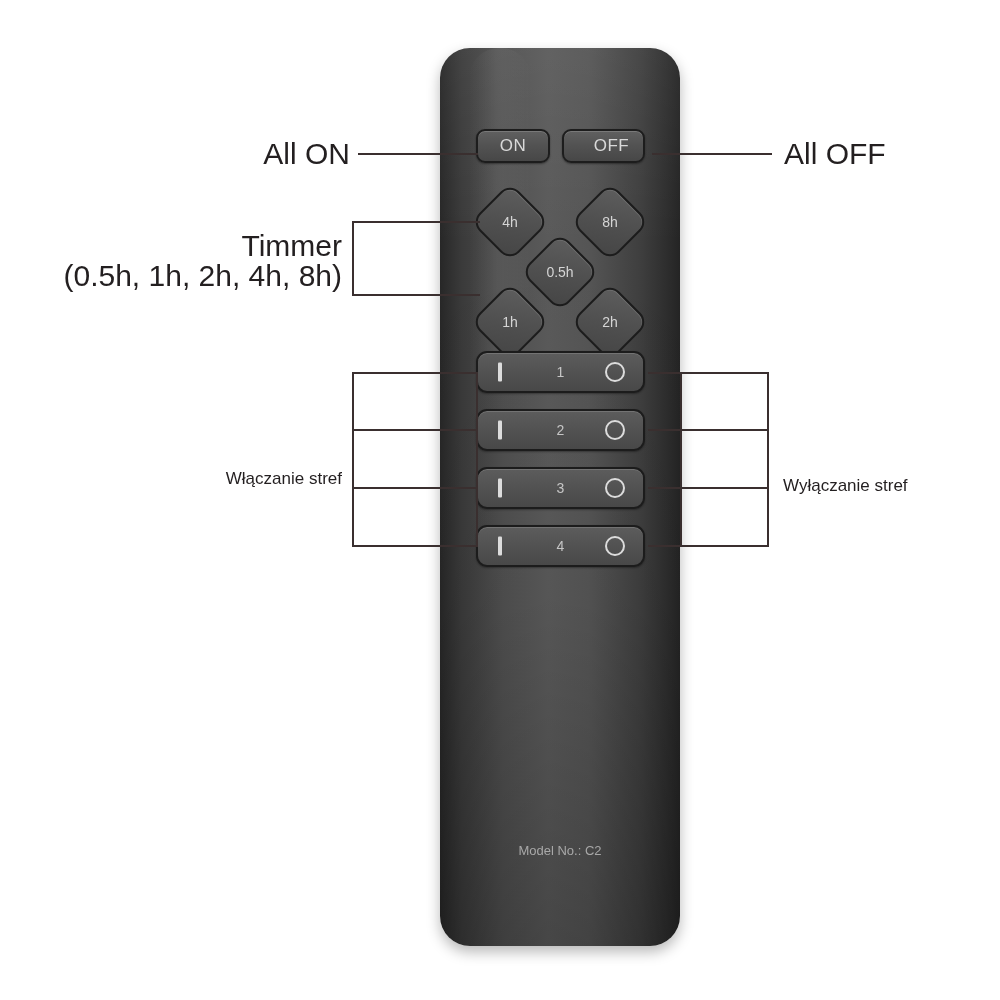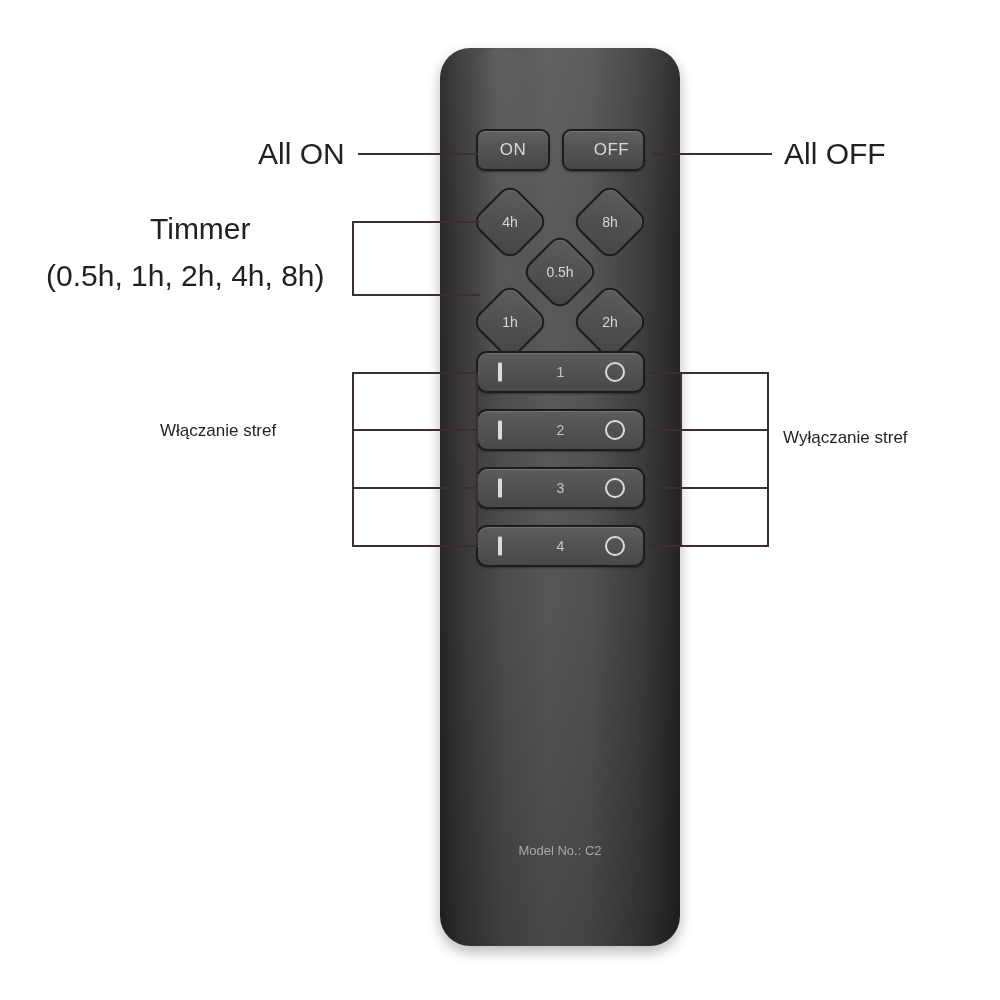--- a/index.html
+++ b/index.html
@@ -20,22 +20,22 @@
   }
 
   
   .callout {
     position: absolute;
     color: #231f20;
     white-space: nowrap;
     line-height: 1.18;
   }
   .callout.big   { font-size: 30px; }
-  .callout.small { font-size: 17px; }
-  .callout.right-align { }
+  .callout.small { font-size: 17px; margin-top: 48px; }
+  .callout.right-align { text-align: right; }
 
   
   .line {
     position: absolute;
     background: #3a2f2f;
   }
   .hline { height: 2px; }
   .vline { width: 2px; }
 
   
@@ -76,21 +76,21 @@
         rgba(255,255,255,0.055) 45%,
         rgba(255,255,255,0.00) 100%);
     pointer-events: none;
   }
 
   
   .pillbtn {
     position: absolute;
     top: 81px;
     width: 74px;
-    height: 42px;
+    height: 34px;
     border-radius: 9px;
     background: linear-gradient(180deg, #606060 0%, #535353 45%, #474747 100%);
     border: 2px solid #1d1d1d;
     box-sizing: border-box;
     display: flex;
     align-items: center;
     justify-content: center;
     color: #d9d9d9;
     font-size: 17px;
     letter-spacing: 0.5px;
@@ -261,21 +261,21 @@
       <div class="model">Model No.: C2</div>
     </div>
   </div>
 
   <div class="callout big right-align" style="left: 258px; top: 136px; width: 92px;">All ON</div>
   <div class="line hline" style="left: 358px; top: 153px; width: 120px;"></div>
 
   <div class="line hline" style="left: 652px; top: 153px; width: 120px;"></div>
   <div class="callout big" style="left: 784px; top: 136px;">All OFF</div>
 
-  <div class="callout big right-align" style="left: 150px; top: 211px; width: 192px;">Timmer</div>
+  <div class="callout big right-align" style="left: 150px; top: 228px; width: 192px;">Timmer</div>
   <div class="callout big right-align" style="left: 46px; top: 258px; width: 296px;">(0.5h, 1h, 2h, 4h, 8h)</div>
 
   <div class="line vline" style="left: 352px; top: 221px; height: 75px;"></div>
   <div class="line hline" style="left: 352px; top: 221px; width: 128px;"></div>
   <div class="line hline" style="left: 352px; top: 294px; width: 128px;"></div>
 
   <div class="callout small right-align" style="left: 160px; top: 421px; width: 182px;">Włączanie stref</div>
 
   <div class="line vline" style="left: 352px; top: 372px; height: 175px;"></div>
   <div class="line hline" style="left: 352px; top: 372px; width: 126px;"></div>

